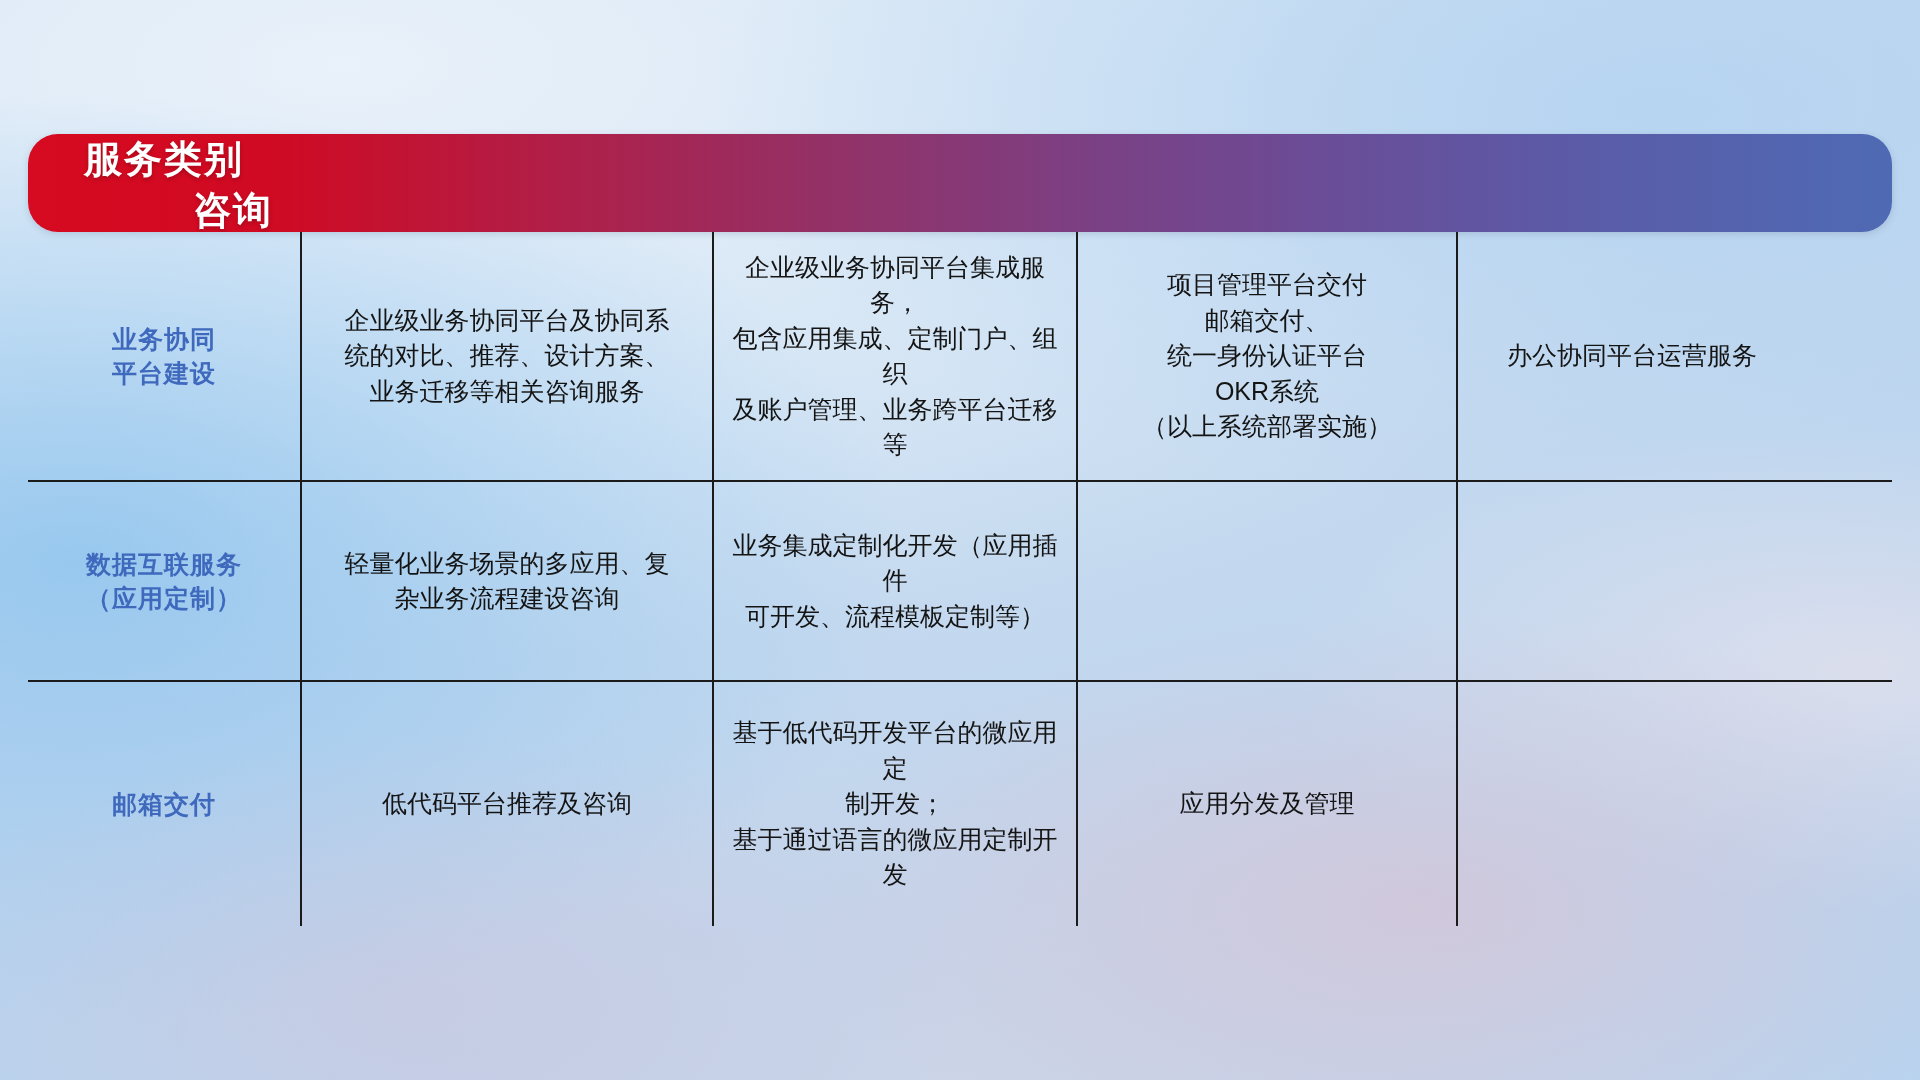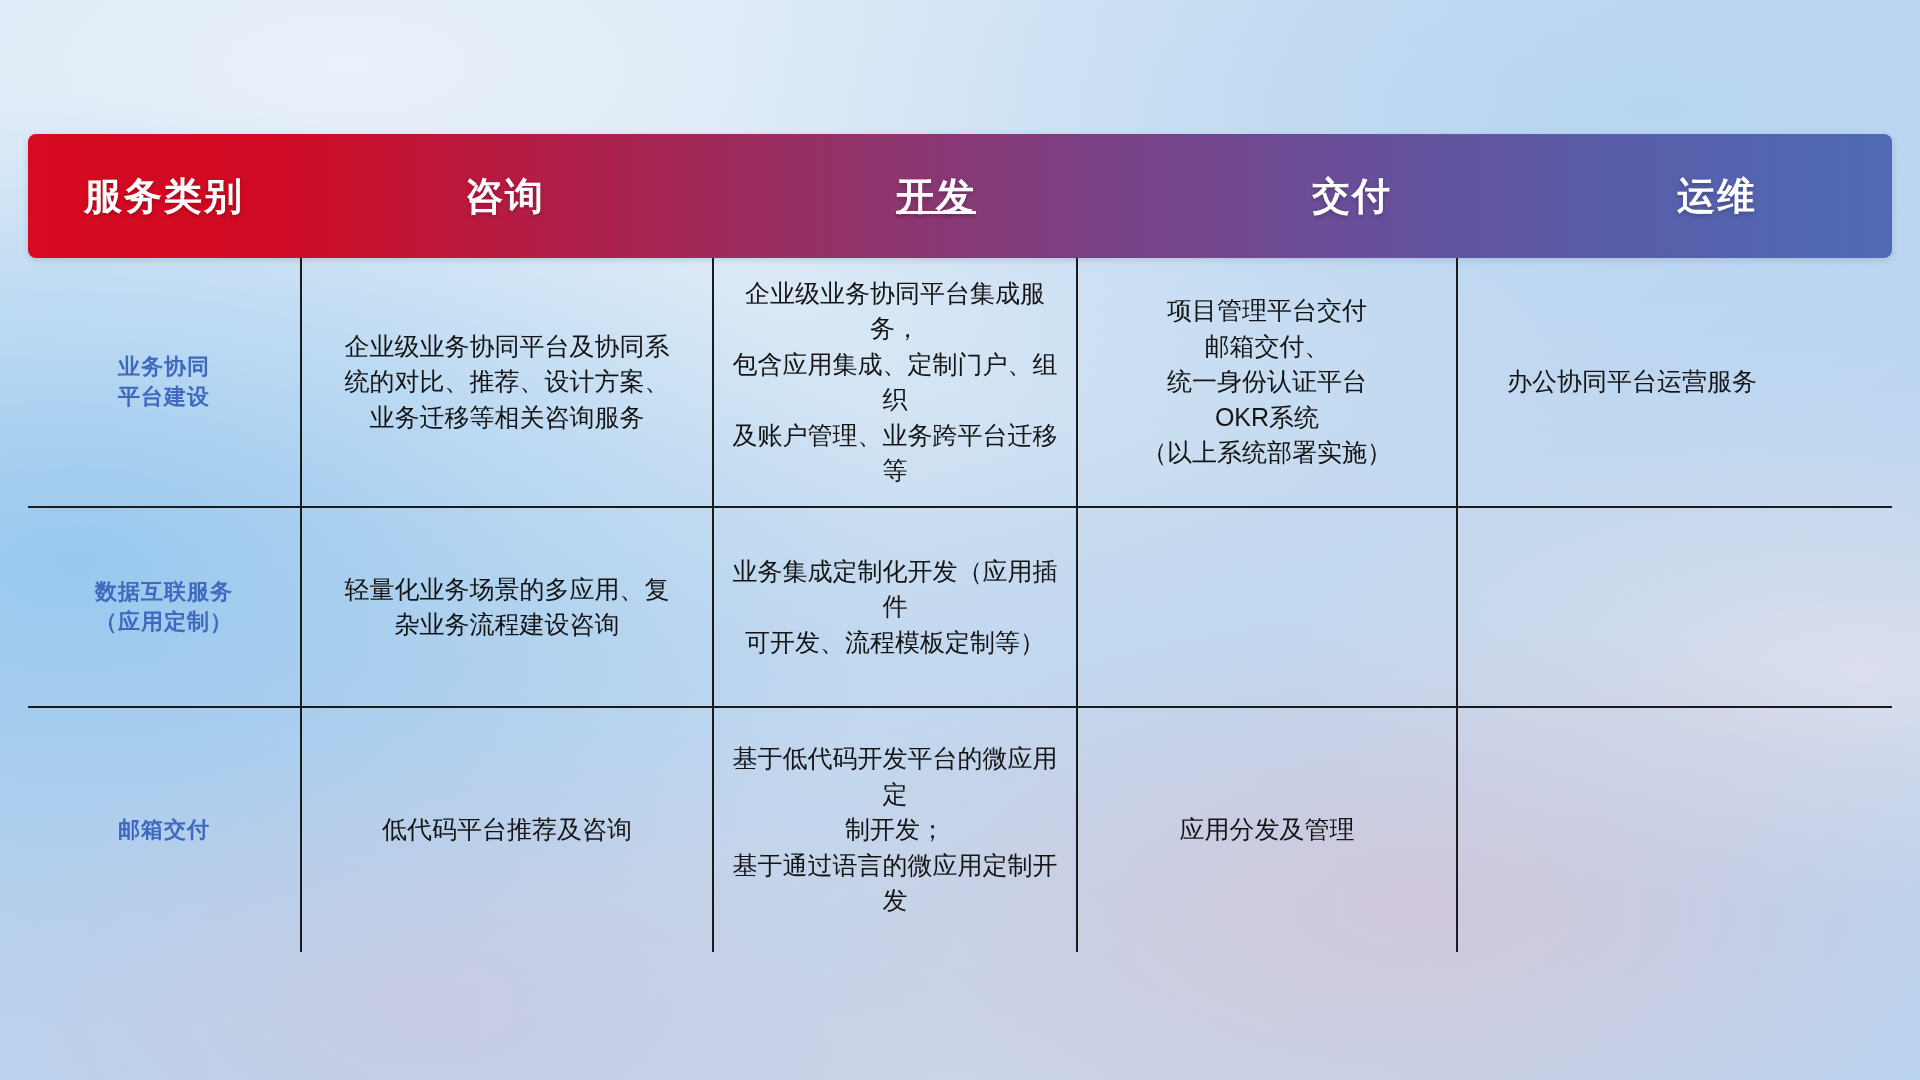--- a/index.html
+++ b/index.html
@@ -44,33 +44,34 @@
     position: absolute;
     left: 28px;
     top: 134px;
     width: 1864px;
     height: 814px;
   }
 
   
   #table-header {
     display: flex;
-    height: 124px;
-    border-radius: 8px;
+    height: 98px;
+    border-radius: 30px;
     overflow: hidden;
     background: linear-gradient(90deg,
         #d60a20 0%,
         #d00a23 13%,
         #b31d45 27%,
         #953065 42%,
         #7b4084 57%,
         #6a4d98 70%,
         #5a5ca8 84%,
         #4f6ab4 100%);
     box-shadow: 0 2px 7px rgba(60,70,110,0.18);
+    flex-direction: column;
   }
   .hcell {
     flex: 0 0 auto;
     display: flex;
     align-items: center;
     justify-content: center;
     color: #ffffff;
     font-size: 38px;
     font-weight: bold;
     letter-spacing: 2px;
@@ -96,21 +97,21 @@
     text-align: center;
     padding: 6px 14px;
     font-size: 25px;
     line-height: 1.42;
     color: #141414;
     white-space: pre-line;
   }
   .cell.catcell {
     color: #3f69bd;
     font-weight: bold;
-    font-size: 22px;
+    font-size: 25px;
     letter-spacing: 1px;
     line-height: 1.38;
   }
   .vline { border-left: 2.5px solid #1b1b1b; }
 
   
   .c0 { width: 272px; }
   .c1 { width: 412px; }
   .c2 { width: 364px; }
   .c3 { width: 380px; }

